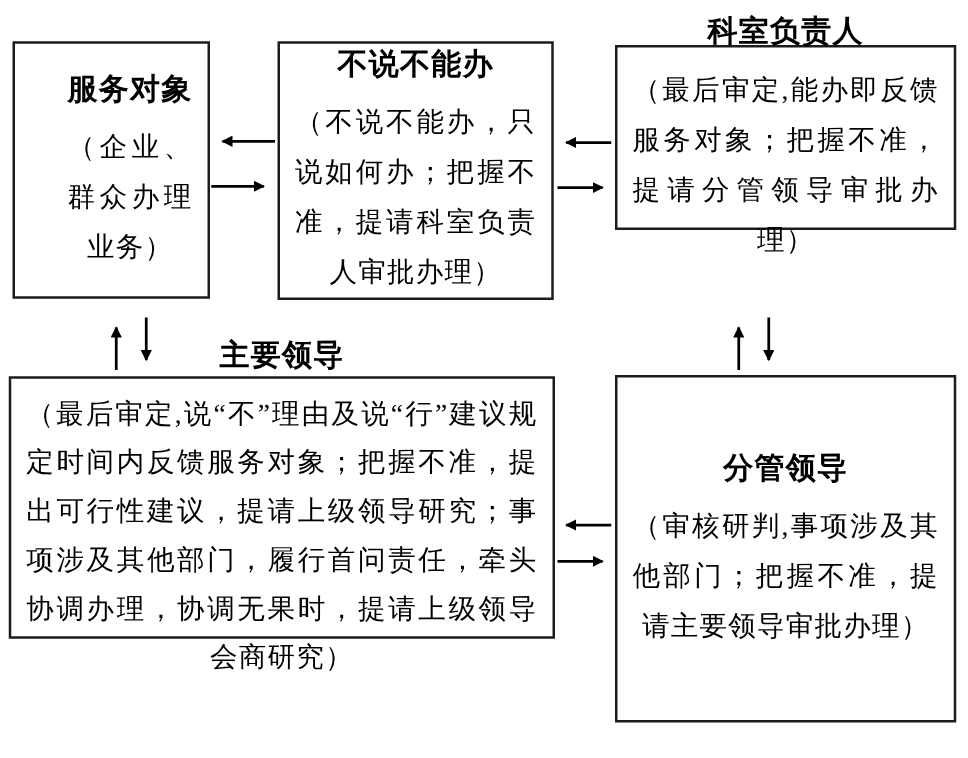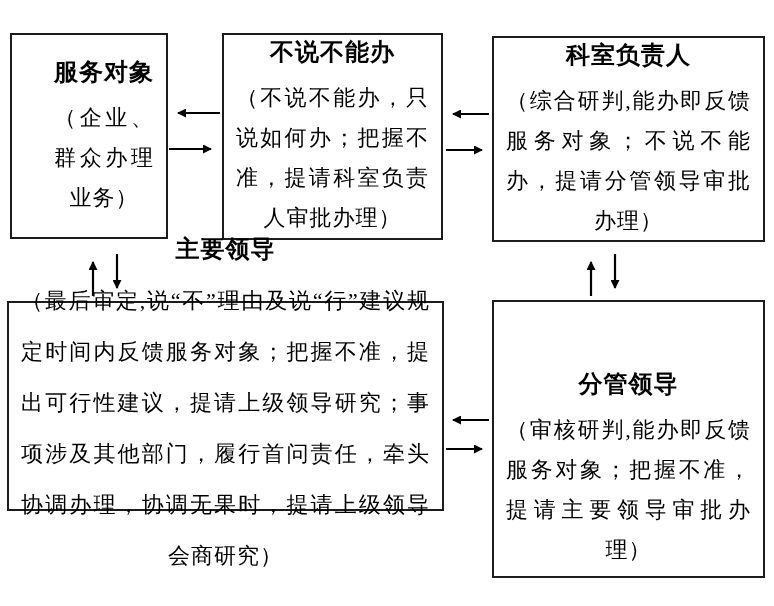--- a/index.html
+++ b/index.html
@@ -34,24 +34,24 @@
   .box-body {
     font-size: 22px;
     line-height: 40px;
     letter-spacing: 1px;
     text-align: justify;
     text-align-last: center;
     width: 100%;
   }
   .box-service-object   { left: 10px;  top: 33px;  width: 158px; height: 206px; padding-left: 42px; }
   .box-first-inquiry    { left: 222px; top: 33px;  width: 221px; height: 207px; }
-  .box-section-chief    { left: 492px; top: 36px;  width: 273px; height: 206px; }
+  .box-section-chief    { left: 492px; top: 36px;  width: 273px; height: 148px; }
   .box-main-leader      { left: 7px;   top: 301px; width: 437px; height: 210px; }
-  .box-main-leader .box-body { line-height: 51px; }
-  .box-deputy-leader    { left: 492px; top: 300px; width: 273px; height: 278px; justify-content: flex-end; }
+  .box-main-leader .box-body { line-height: 39px; }
+  .box-deputy-leader    { left: 492px; top: 300px; width: 273px; height: 278px; }
   .overlay {
     position: absolute;
     left: 0; top: 0;
     width: 774px; height: 606px;
     pointer-events: none;
   }
 </style>
 </head>
 <body>
 
@@ -62,31 +62,31 @@
     <div class="box-body">（企业、群众办理业务）</div>
   </div>
 
   <div class="box box-first-inquiry">
     <div class="box-title">不说不能办</div>
     <div class="box-body">（不说不能办，只说如何办；把握不准，提请科室负责人审批办理）</div>
   </div>
 
   <div class="box box-section-chief">
     <div class="box-title">科室负责人</div>
-    <div class="box-body">（综合研判,能办即反馈服务对象；不说不能办，提请分管领导审批办理）</div>
+    <div class="box-body">（最后审定,能办即反馈服务对象；把握不准，提请分管领导审批办理）</div>
   </div>
 
   <div class="box box-main-leader">
     <div class="box-title">主要领导</div>
     <div class="box-body">（最后审定,说“不”理由及说“行”建议规定时间内反馈服务对象；把握不准，提出可行性建议，提请上级领导研究；事项涉及其他部门，履行首问责任，牵头协调办理，协调无果时，提请上级领导会商研究）</div>
   </div>
 
   <div class="box box-deputy-leader">
     <div class="box-title">分管领导</div>
-    <div class="box-body">（审核研判,能办即反馈服务对象；把握不准，提请主要领导审批办理）</div>
+    <div class="box-body">（审核研判,事项涉及其他部门；把握不准，提请主要领导审批办理）</div>
   </div>
 
   <svg class="overlay" width="774" height="606" viewBox="0 0 774 606" xmlns="http://www.w3.org/2000/svg">
     <defs>
       <marker id="ah" markerWidth="10" markerHeight="9" refX="8" refY="4.5" orient="auto" markerUnits="userSpaceOnUse">
         <path d="M0,0 L9,4.5 L0,9 z" fill="#000000"></path>
       </marker>
     </defs>
 
     <line x1="220" y1="113" x2="178" y2="113" stroke="#000" stroke-width="2.2" marker-end="url(#ah)"></line>

